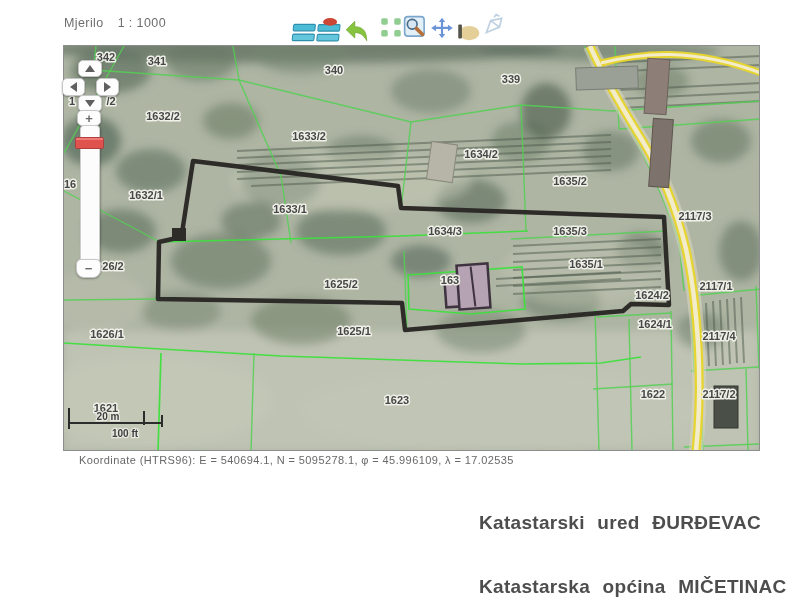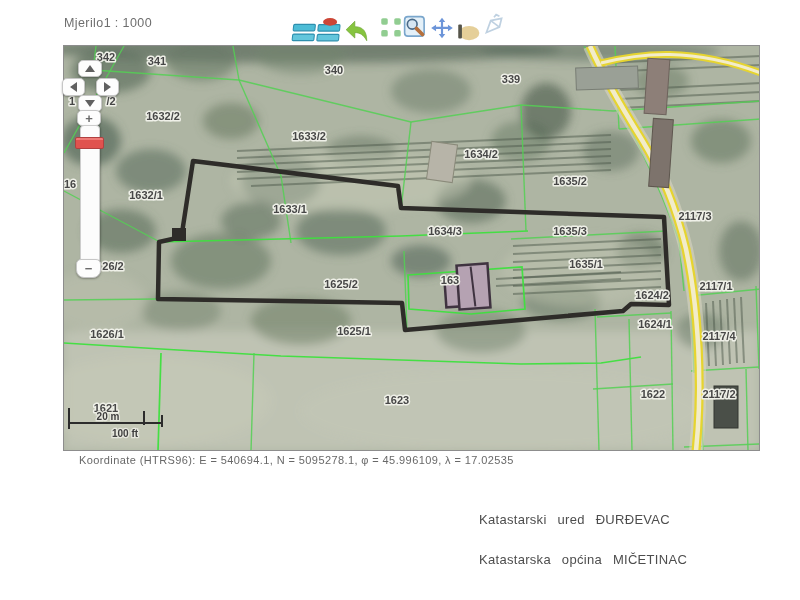--- a/index.html
+++ b/index.html
@@ -1,21 +1,21 @@
 <!DOCTYPE html>
 <html style="--parcel-line: #54d054; --selection-outline: #2e2c29; --road-yellow: #e6d430; --slider-handle: #e0524e; --label-color: #474747;"><head>
 <meta charset="utf-8">
 <style>
   html,body{margin:0;padding:0;background:#ffffff;}
   body{width:800px;height:600px;position:relative;overflow:hidden;
        font-family:"Liberation Sans",sans-serif;}
   .abs{position:absolute;}
   
   #scale-text{left:64px;top:16px;font-size:12.5px;color:#6e6e6e;letter-spacing:.4px;}
-  #scale-text b{font-weight:normal;}
+  #scale-text b{font-weight:normal;margin-left:14px;}
   
   .ticon{position:absolute;width:26px;height:26px;cursor:pointer;}
   
   #map-frame{left:63px;top:45px;width:695px;height:404px;border:1px solid #8d8d8d;
              background:#b91c1c;overflow:hidden;}
   
   .navbtn{position:absolute;background:#fdfdfd;border:1px solid #c6c6c6;border-radius:5px;
           box-shadow:0 1px 2px rgba(0,0,0,.3);display:flex;align-items:center;justify-content:center;
           cursor:pointer;padding:0;font-family:"Liberation Sans",sans-serif;}
   .tri{width:0;height:0;display:block;}
@@ -34,23 +34,23 @@
   .gline2{fill:none;stroke:#3ee03e;stroke-width:1.7;opacity:.95;}
   .stripe{stroke:#4e5a4c;stroke-width:2;opacity:.5;fill:none;}
   .sel{fill:none;stroke:var(--selection-outline,#2e2c29);stroke-width:4.5;stroke-linejoin:round;}
   .plabel{font:bold 11px "Liberation Sans",sans-serif;fill:var(--label-color,#474747);
           stroke:#eff0e8;stroke-width:3px;paint-order:stroke;stroke-linejoin:round;text-anchor:middle;}
   .sbtext{font:bold 10px "Liberation Sans",sans-serif;fill:#3f3f3f;stroke:#e6e7de;
           stroke-width:2.5px;paint-order:stroke;text-anchor:middle;}
   .sbar{stroke:#2c2c2c;stroke-width:2;}
   
   #coords{left:66px;top:454px;font-size:11px;color:#686868;letter-spacing:.4px;padding-left:13px;}
-  .footer-line{left:479px;font-size:13px;font-weight:normal;color:#4d4d4d;
+  .footer-line{left:479px;font-size:19px;font-weight:bold;color:#4d4d4d;
                word-spacing:7px;letter-spacing:.3px;}
-  #footer1{top:512px;} #footer2{top:552px;}
+  #footer1{top:512px;} #footer2{top:576px;}
 </style>
 </head>
 <body>
 
 <div class="abs" id="scale-text"><span>Mjerilo</span><b>1 : 1000</b></div>
 
 <div>
   <svg class="ticon" style="left:291px;top:20px" viewBox="0 0 24 24">
     <g transform="skewX(-6)">
         <rect x="3" y="4" width="20" height="6" rx="1" fill="#4cbcd6" stroke="#2d8fae"></rect>

